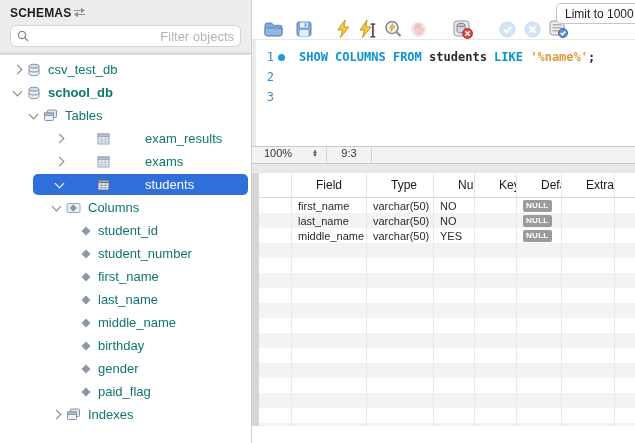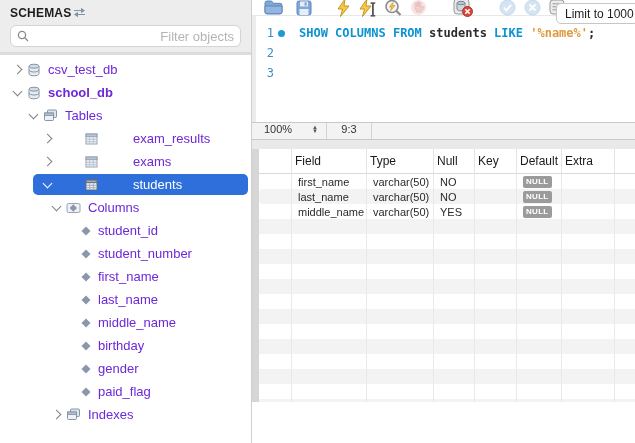--- a/index.html
+++ b/index.html
@@ -15,39 +15,39 @@
   .sidebar-title { font-size:12px; font-weight:bold; color:#1c1c1c; letter-spacing:.2px; }
   .refresh-btn { width:16px; height:14px; display:flex; align-items:center; justify-content:center; }
   .filter-box { margin-top:3px; height:22px; background:#fff; border:1px solid #d4d4d4;
     border-radius:6px; display:flex; align-items:center; padding:0 6px; }
   .filter-box input { border:none; outline:none; flex:1; font-size:13px; color:#333;
     font-family:"Liberation Sans", sans-serif; margin-left:5px; background:transparent;text-align:right; }
   .filter-box input::placeholder { color:#b4b4b4; }
 
   .tree { padding-top:3px; }
   .trow { position:relative; height:23px; display:flex; align-items:center; font-size:13px;
-    color:#6d28d9; cursor:default; }
+    color:#0f766e; cursor:default; }
   .trow > * { position:relative; z-index:1; }
   .chev { width:7px; height:7px; border-right:1.6px solid #818181; border-bottom:1.6px solid #818181;
     flex:none; margin-top:-2px; }
   .chev.right { transform:rotate(-45deg); margin-top:0; }
   .chev.down { transform:rotate(45deg); }
   .ticon { flex:none; display:flex; align-items:center; justify-content:center; margin-left:6px; margin-right:7px; }
   .bold { font-weight:bold; }
   .trow.selected::before { content:""; position:absolute; left:33px; right:3px; top:1px; bottom:1px;
     background:#2e6fdb; border-radius:5px; z-index:0; }
   .trow.selected { color:#fff; }
   .trow.selected .chev { border-color:#fff; }
-  .pl0 { padding-left:14px; } .pl1 { padding-left:30px; } .pl2 { padding-left:44px;gap:28px; }
+  .pl0 { padding-left:14px; } .pl1 { padding-left:30px; } .pl2 { padding-left:56px;gap:28px; }
   .pl3 { padding-left:53px; } .pl4 { padding-left:81px; }
 
   
   .main { position:relative; flex:1; height:443px; overflow:hidden; background:#fff; }
 
-  .toolbar { position:relative; height:16px; display:flex; align-items:center; padding-left:10px;
+  .toolbar { position:relative; height:40px; display:flex; align-items:flex-end; padding-left:10px;
     background:#fff; border-bottom:1px solid #e8e8e8; }
   .tb-icon { height:20px; display:flex; align-items:center; justify-content:center; flex:none; }
   .limit-pill { position:absolute; left:304px; top:3px; height:21px; width:92px; background:#fff;
     border:1px solid #c6c6c6; border-radius:5px; font-size:12px; color:#1c1c1c; display:flex;
     align-items:center; padding-left:8px; white-space:nowrap; overflow:hidden; }
 
   .editor { height:106px; background:#fff; border-left:4px solid #ececec; padding-top:7px;
     font-family:"DejaVu Sans Mono", monospace; }
   .eline { display:flex; align-items:center; height:20px; }
   .lnum { width:18px; text-align:right; font-size:12px; color:#3f8ec2; flex:none; }
@@ -73,21 +73,21 @@
   .rg-search { margin-left:10px; width:118px; height:20px; border:1px solid #d4d4d4; border-radius:10px;
     background:#fff; display:flex; align-items:center; padding:0 7px; }
   .rg-search input { border:none; outline:none; width:80px; font-size:12px; color:#333;
     font-family:"Liberation Sans", sans-serif; margin-left:5px; background:transparent; }
   .rg-search input::placeholder { color:#b4b4b4; }
   .rg-export-label { font-size:12px; color:#1c1c1c; margin-left:16px; white-space:nowrap; }
 
   .rg-section { border-left:7px solid #d6d6d6; position:relative; height:253px; background:#fff; }
   .grid-cols { display:grid; grid-template-columns:32px 75px 67px 41px 42px 45px 53px 1fr; }
   .rg-header { height:25px; border-bottom:1px solid #d9d9d9; background:#fff; align-items:center; }
-  .rg-header .hcell { font-size:12px; color:#1a1a1a; padding-left:3px; height:25px; line-height:25px;
+  .rg-header .hcell { font-size:12px; color:#1a1a1a; padding-left:24px; height:25px; line-height:25px;
     border-left:1px solid #e4e4e4; overflow:hidden; white-space:nowrap; }
   .rg-header .hcell:first-child { border-left:none; }
   .rg-body { position:relative; height:228px; }
   .rg-row { height:15px; align-items:center; }
   .rg-row .cell { font-size:11px; color:#2a2a2a; padding-left:7px; white-space:nowrap; overflow:hidden; }
   .rg-row.stripe { background:#f3f3f3; border-radius:4px 0 0 4px; }
   .null-badge { display:inline-block; background:#9b9b9b; color:#fff; font-size:8px; font-weight:bold;
     padding:1px 3px; border-radius:2px; letter-spacing:.3px; line-height:1.2; vertical-align:middle; }
   .empty-stripes { position:absolute; left:0; right:0; top:45px; bottom:0;
     background:repeating-linear-gradient(to bottom, #f3f3f3 0 15px, #ffffff 15px 30px); }

